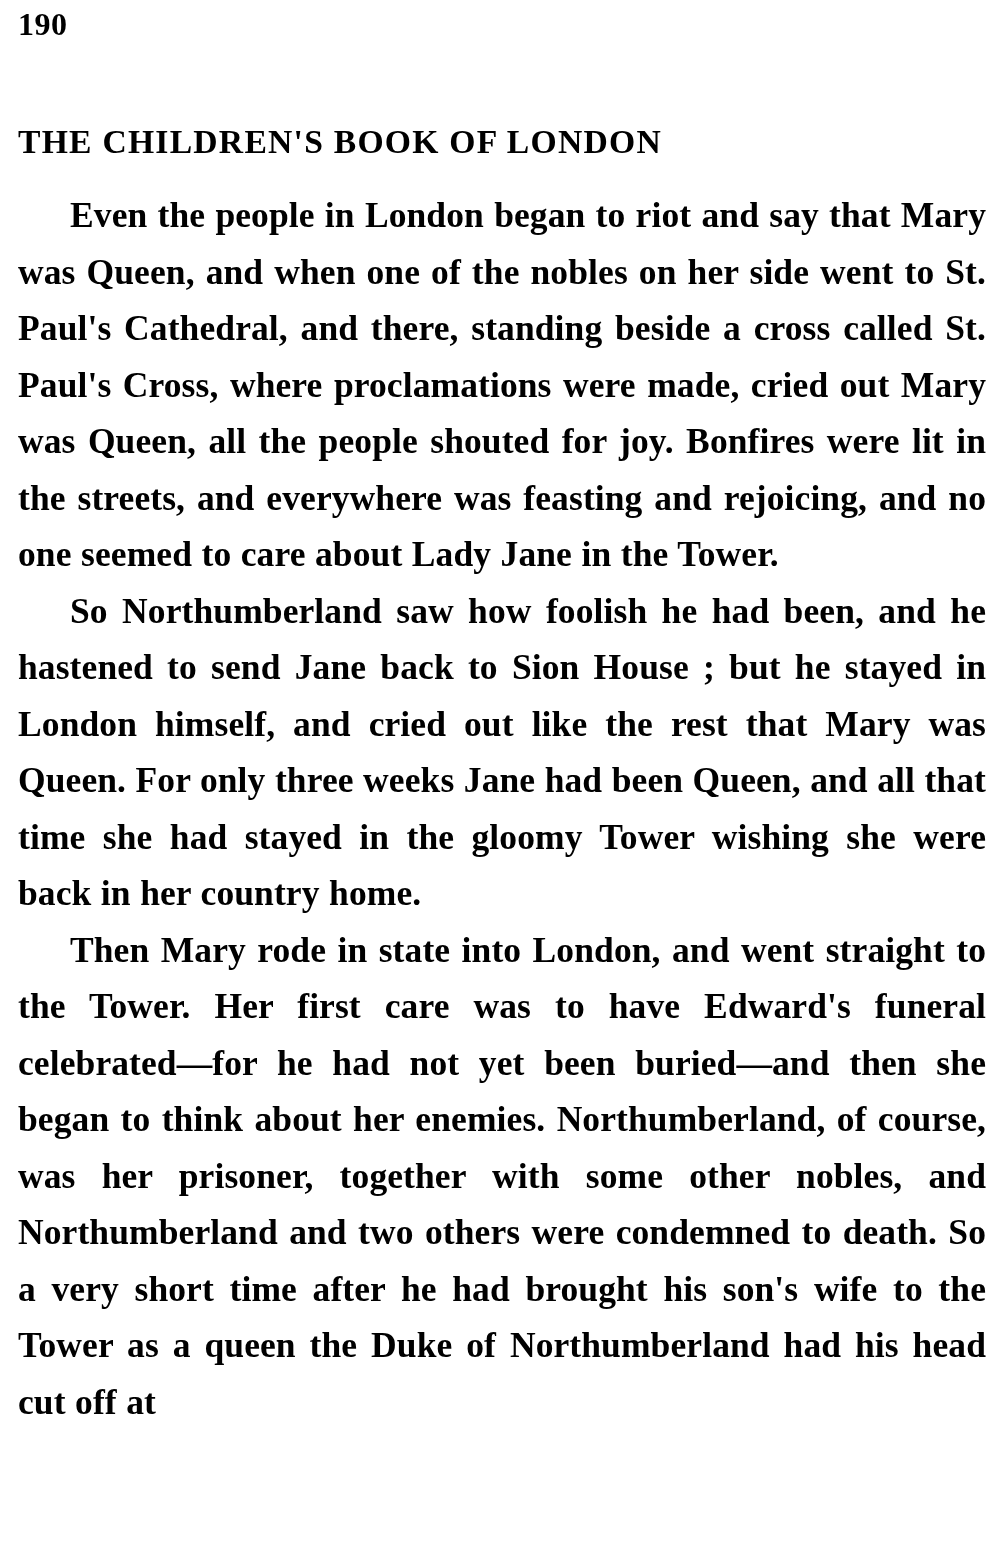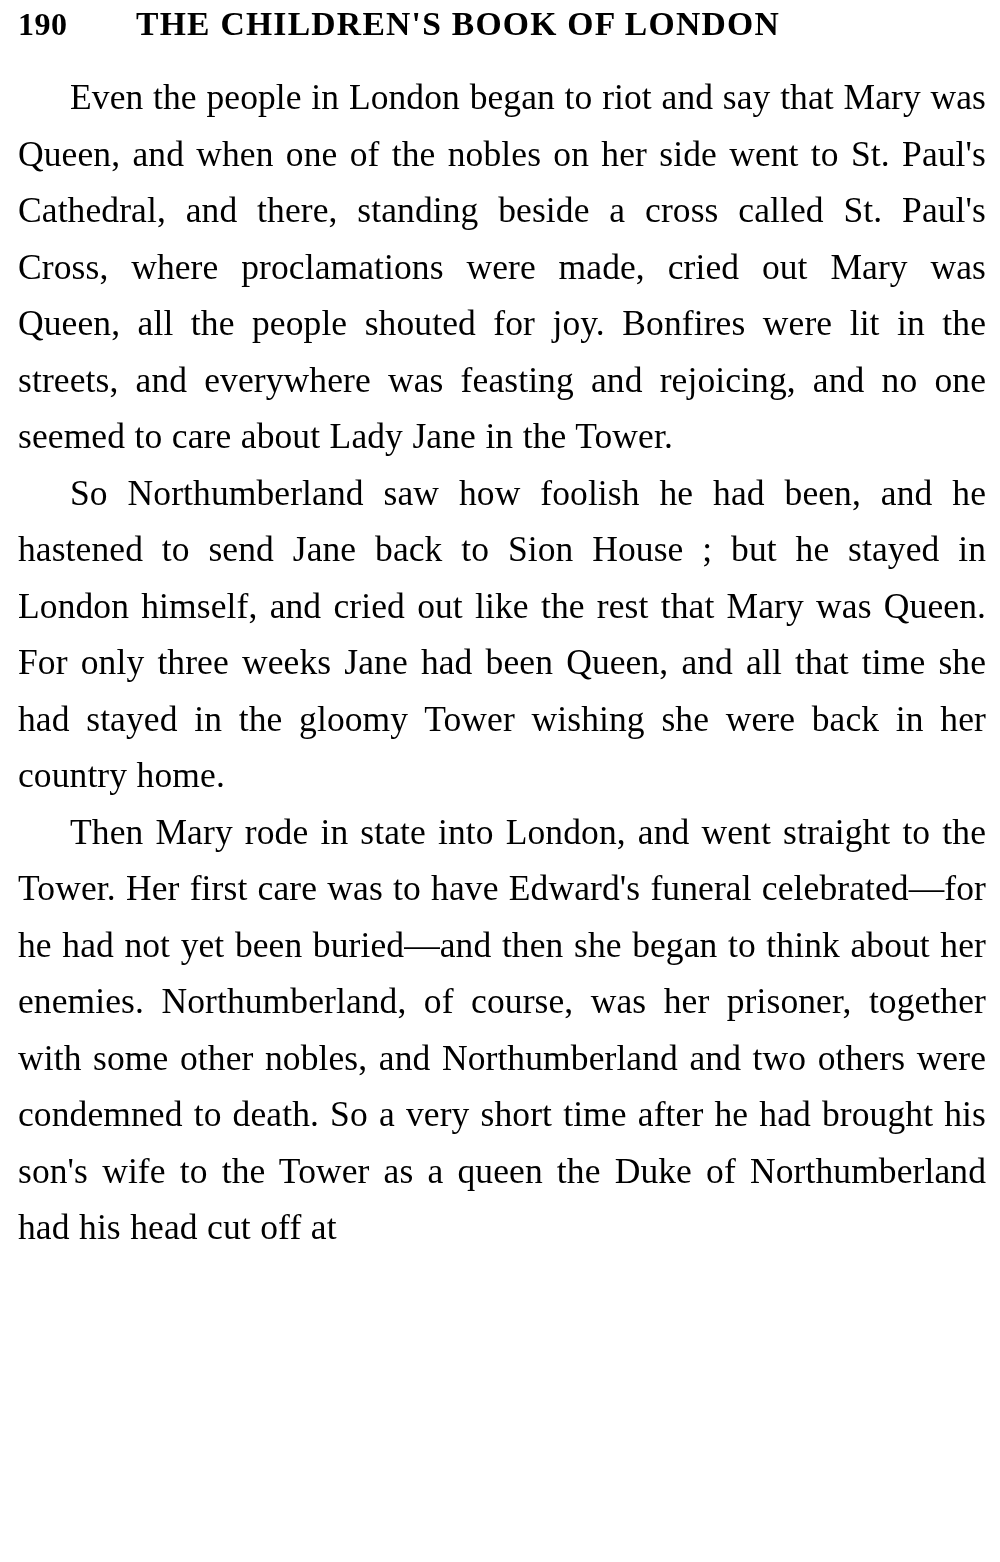--- a/index.html
+++ b/index.html
@@ -20,39 +20,40 @@
     height: 1562px;
     box-sizing: border-box;
     padding: 0 14px 0 18px;
   }
   .running-head {
     display: flex;
     align-items: baseline;
     margin-top: 6px;
     margin-bottom: 26px;
     white-space: nowrap;
+    flex-direction: column;
   }
   .folio {
     font-size: 32px;
     font-weight: bold;
     letter-spacing: 0.5px;
     width: 118px;
     flex: 0 0 118px;
   }
   .head-title {
     font-size: 33px;
     font-weight: bold;
     letter-spacing: 1.2px;
     transform: scaleX(1.02);
     transform-origin: left center;
   }
   .body-text p {
     margin: 0;
     font-size: 35.5px;
-    font-weight: normal;
+    font-weight: bold;
     line-height: 56.5px;
     text-align: justify;
     text-justify: inter-word;
     letter-spacing: 0.1px;
     text-indent: 52px;
     word-spacing: 0.5px;
   }
   .body-text p.last {
     
   }

